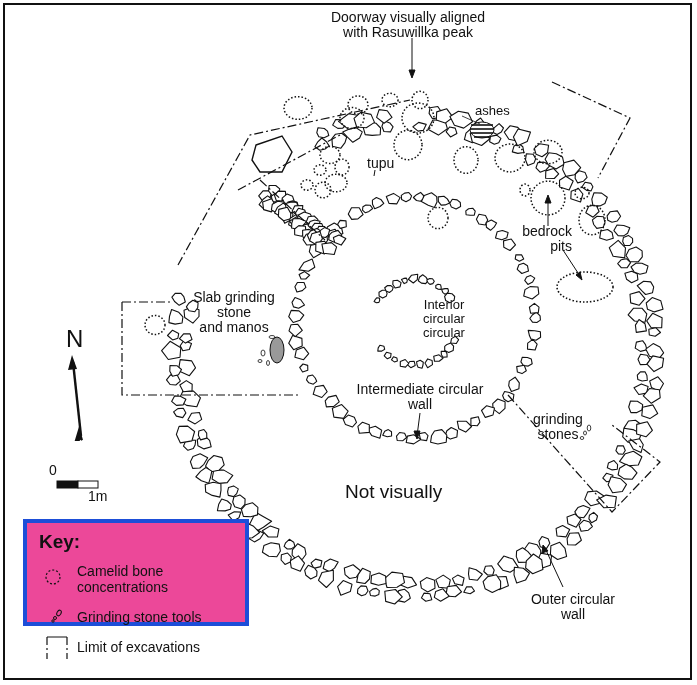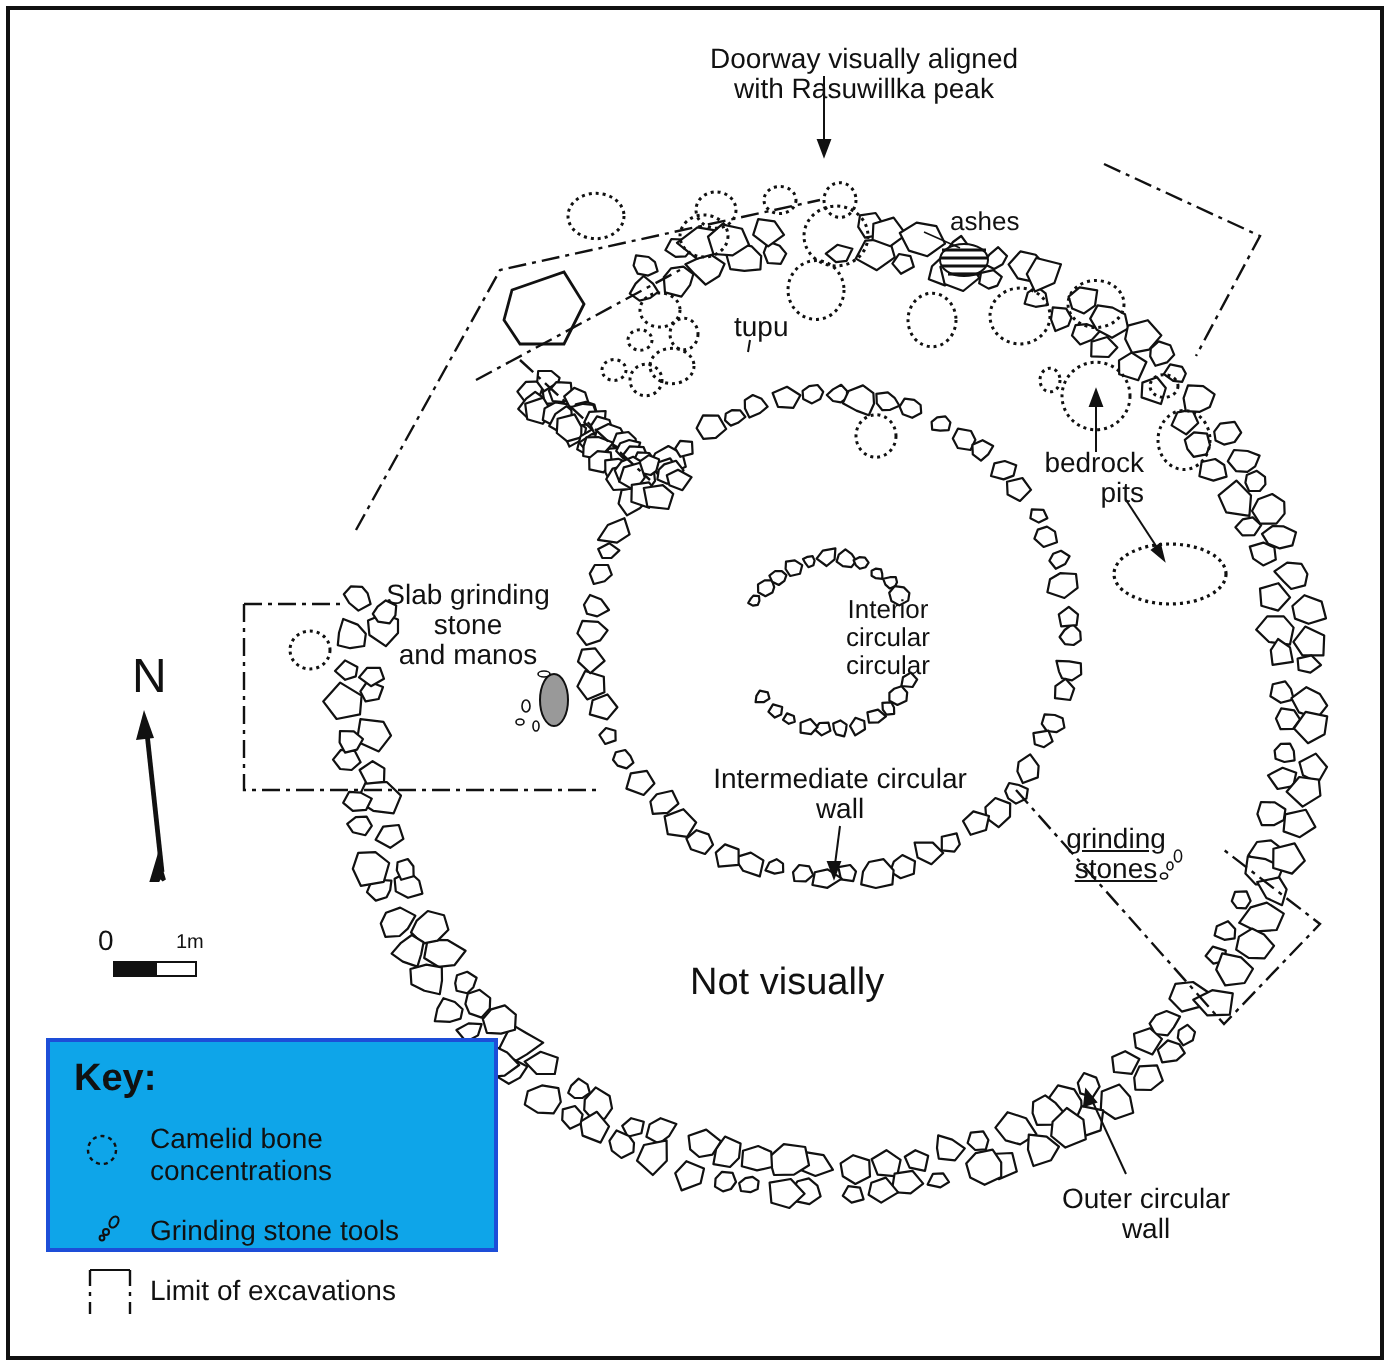--- a/index.html
+++ b/index.html
@@ -4,22 +4,22 @@
 <style>
   html,body{margin:0;padding:0;background:#ffffff;}
   body{width:697px;height:685px;position:relative;overflow:hidden;font-family:"Liberation Sans",sans-serif;color:#111;}
   #frame{position:absolute;left:3px;top:3px;width:689px;height:677px;border:2px solid #111;box-sizing:border-box;}
   svg#plan{position:absolute;left:0;top:0;}
   .lbl{position:absolute;font-size:14px;line-height:15px;text-align:center;white-space:nowrap;color:#111;}
   .lbl.small{font-size:13px;line-height:14px;}
   .lbl.big{font-size:19px;line-height:20px;}
   #north-label{position:absolute;left:66px;top:325px;font-size:24px;font-weight:normal;}
   #scale-0{position:absolute;left:49px;top:462px;font-size:14px;}
-  #scale-1m{position:absolute;left:88px;top:466px;font-size:10px;}
-  #key{position:absolute;left:23px;top:519px;width:226px;height:107px;border:2px solid #1d4ed8;box-sizing:border-box;background:#0ea5e9;}
+  #scale-1m{position:absolute;left:88px;top:488px;font-size:14px;}
+  #key{position:absolute;left:23px;top:519px;width:226px;height:107px;border:4px solid #1d4ed8;box-sizing:border-box;background:#ec4899;}
   #key-title{position:absolute;left:12px;top:8px;font-size:19px;font-weight:bold;}
   .key-text{position:absolute;left:50px;font-size:14px;line-height:16px;}
   .key-icon{position:absolute;}
 </style>
 </head>
 <body>
 
 <div id="frame"></div>
 
 <svg id="plan" width="697" height="685" viewBox="0 0 697 685">
@@ -369,21 +369,21 @@
     <line x1="73" y1="362" x2="81" y2="436" stroke="#111" stroke-width="2.4"></line>
     <path d="M68 370 L72 355 L77 369 Z" fill="#111"></path>
     <path d="M76 440 L79 430 L82 440 L80 438 L79 440 Z" fill="#111" stroke="#111" stroke-width="2"></path>
   </g>
   <g>
     <rect x="57" y="481" width="21" height="7" fill="#111" stroke="#111"></rect>
     <rect x="78" y="481" width="20" height="7" fill="#fff" stroke="#111"></rect>
   </g>
 </svg>
 
-<div class="lbl" style="left:352px;top:10px;width:160px;margin-top:12px;">
+<div class="lbl" style="left:328px;top:10px;width:160px;">
   <div>Doorway visually aligned</div>
   <div>with Rasuwillka peak</div>
 </div>
 <div class="lbl small" style="left:435px;top:104px;margin-left:40px;">ashes</div>
 <div class="lbl" style="left:367px;top:156px;">tupu</div>
 <div class="lbl" style="left:522px;top:224px;width:50px;text-align:right;">
   <div>bedrock</div>
   <div>pits</div>
 </div>
 <div class="lbl" style="left:184px;top:290px;width:100px;">
@@ -393,21 +393,21 @@
 </div>
 <div class="lbl small" style="left:388px;top:298px;width:56px;margin-left:28px;">
   <div>Interior</div>
   <div>circular</div>
   <div>circular</div>
 </div>
 <div class="lbl" style="left:350px;top:382px;width:140px;">
   <div>Intermediate circular</div>
   <div>wall</div>
 </div>
-<div class="lbl" style="left:530px;top:412px;width:56px;text-decoration:underline;">
+<div class="lbl" style="left:530px;top:412px;width:56px;">
   <div>grinding</div>
   <div>stones</div>
 </div>
 <div class="lbl big" style="left:345px;top:482px;">Not visually</div>
 <div class="lbl" style="left:518px;top:592px;width:110px;">
   <div>Outer circular</div>
   <div>wall</div>
 </div>
 
 <div id="north-label">N</div>

